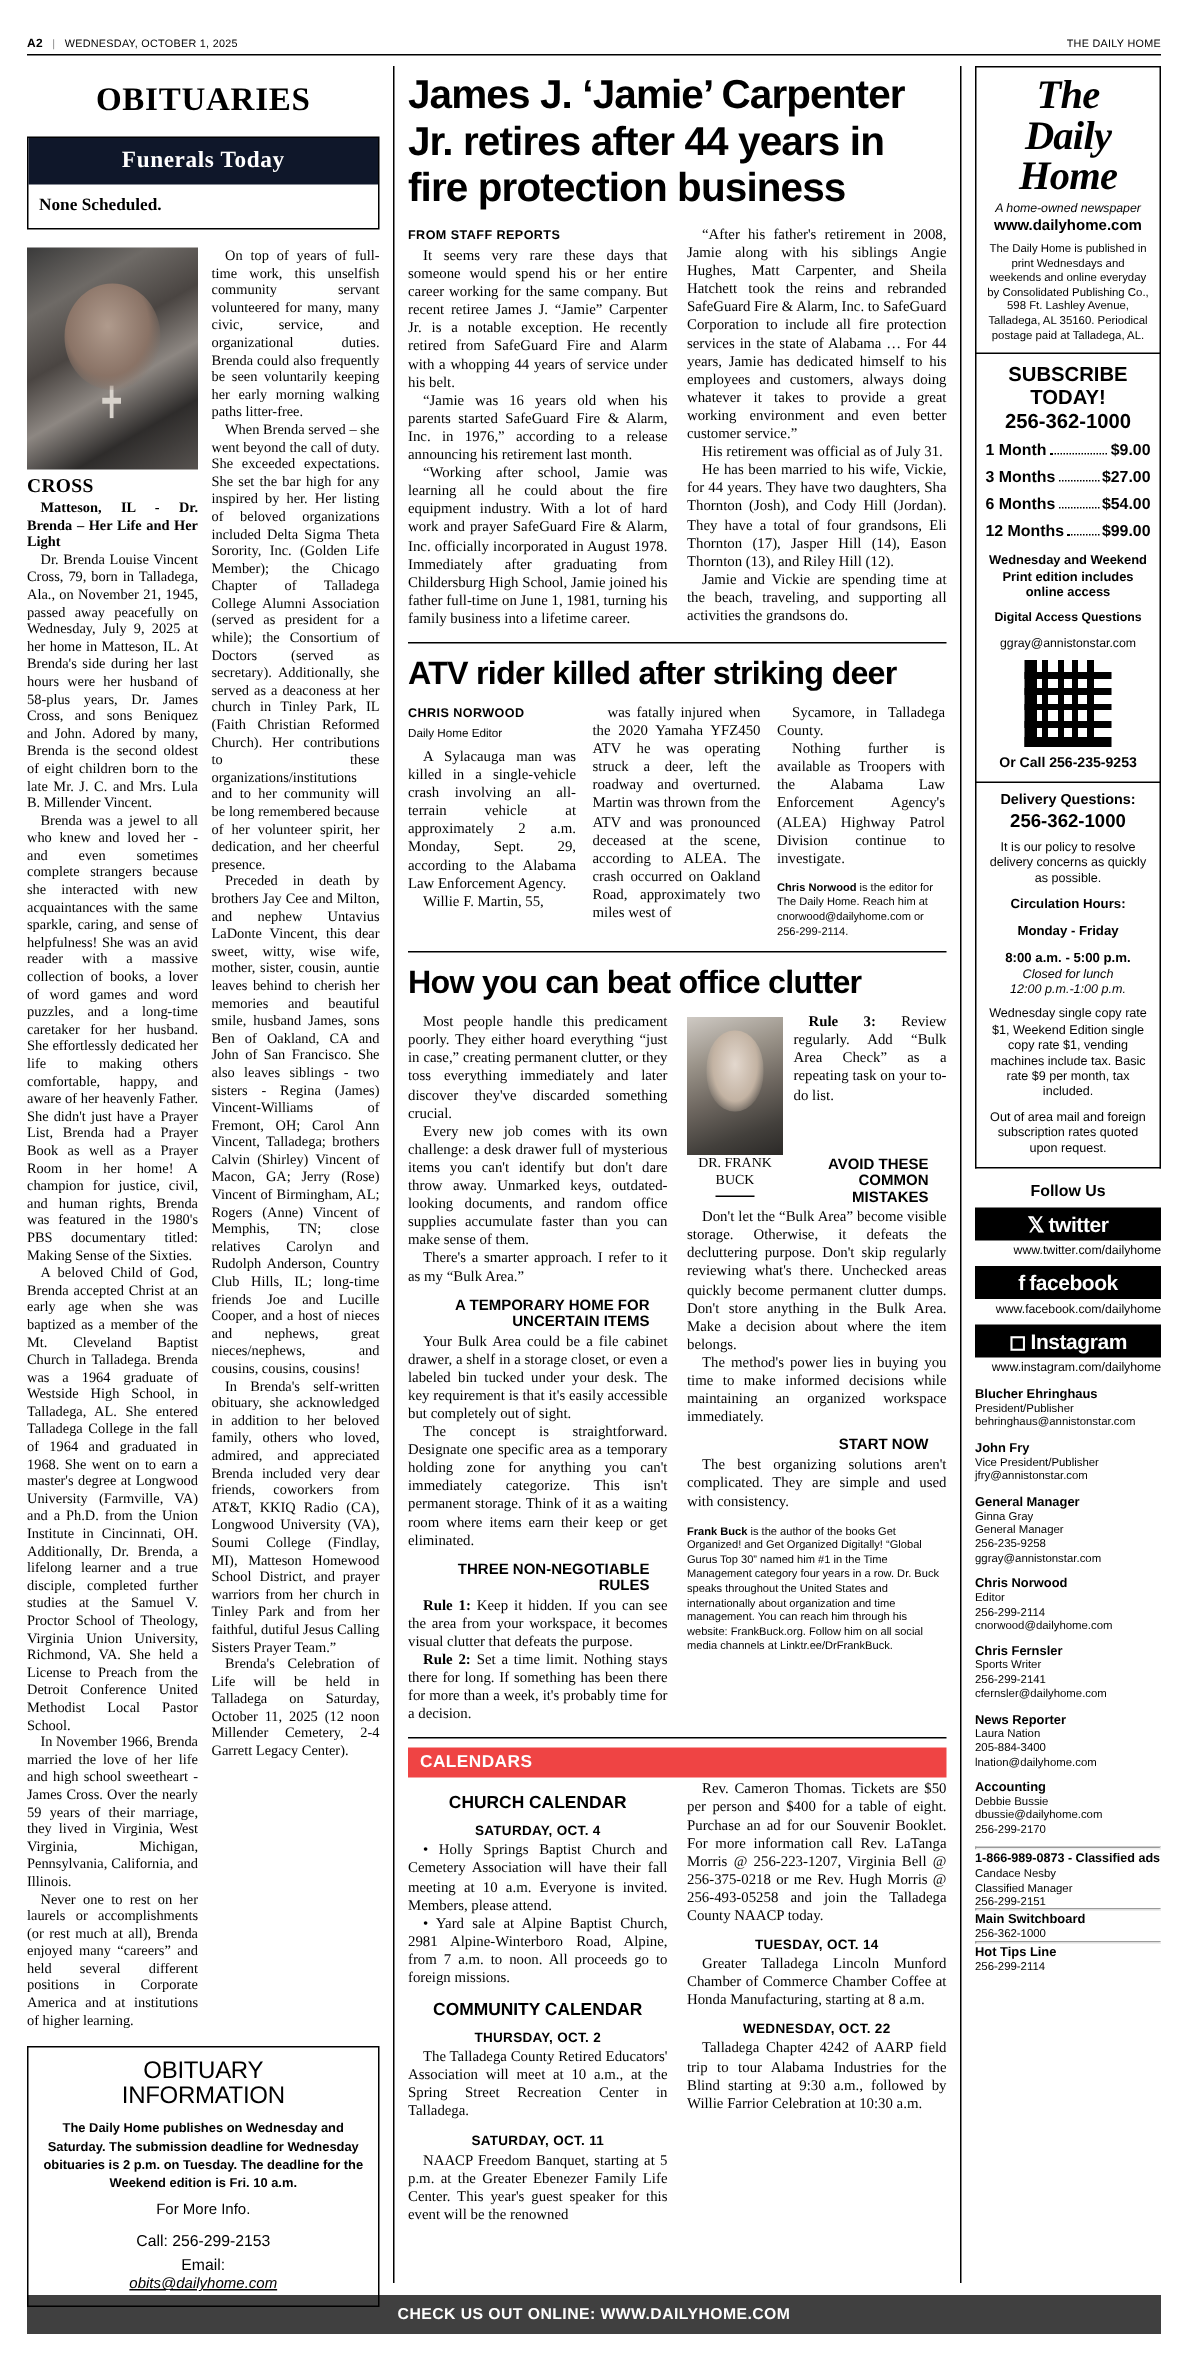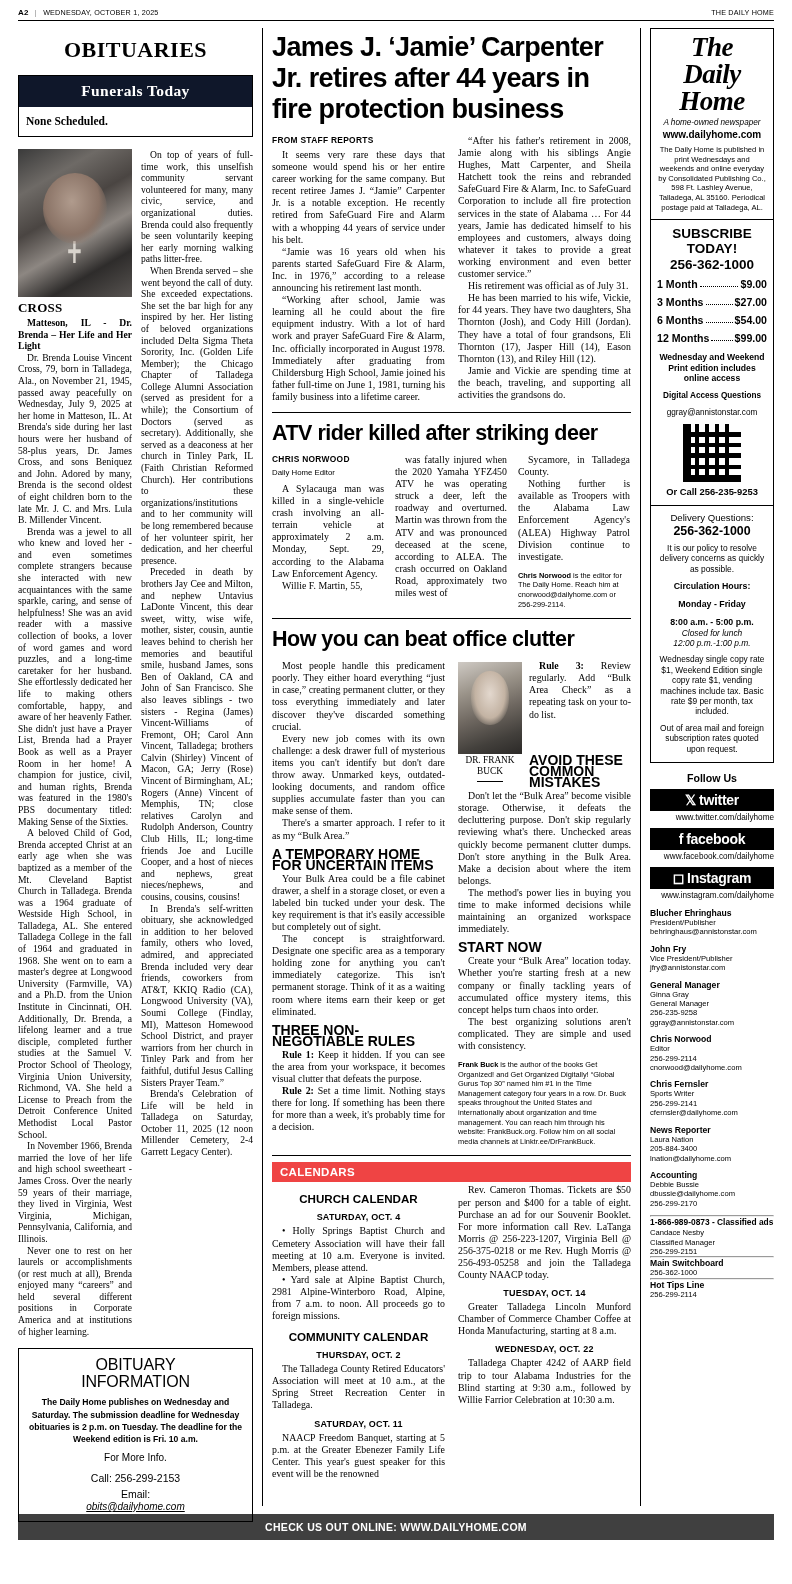--- a/index.html
+++ b/index.html
@@ -4,21 +4,21 @@
 <style>
   * { box-sizing: border-box; margin: 0; padding: 0; }
   body {
     width: 792px; height: 1584px;
     background: #ffffff;
     font-family: "Liberation Serif", serif;
     color: #000;
     overflow: hidden;
     position: relative;
   }
-  .page { width: 792px; height: 1335px; padding: 8px 18px 10px 18px; position: relative; border-radius: 15px; }
+  .page { width: 792px; height: 1335px; padding: 24px 18px 10px 18px; position: relative; border-radius: 15px; }
 
   
   .folio { display: flex; justify-content: space-between; align-items: baseline;
            font-family: "Liberation Sans", sans-serif; font-size: 7.2px; letter-spacing: .2px;
            padding-bottom: 3px; }
   .folio .left { font-weight: 400; }
   .folio .pageno { font-weight: 700; font-size: 8px; }
   .folio .sep { padding: 0 4px; color: #888; }
   .folio .right { font-weight: 400; }
   .folio-rule { border-bottom: 1.4px solid #000; margin-bottom: 7px; }
@@ -69,22 +69,22 @@
              font-size: 27px; line-height: 31px; letter-spacing: -.6px; padding: 4px 0 10px; }
   .byline { font-family: "Liberation Sans", sans-serif; font-weight: 700; font-size: 8.4px;
             letter-spacing: .3px; margin-bottom: 4px; }
   .byline-sub { font-family: "Liberation Sans", sans-serif; font-size: 7.8px; margin-bottom: 6px; }
   .story2 { display: flex; gap: 13px; }
   .story2 .c { width: 173px; }
   .story3 { display: flex; gap: 11px; }
   .story3 .c { width: 112px; }
   .body-text { font-size: 9.9px; line-height: 12.1px; text-align: justify; hyphens: auto; }
   .body-text p { text-indent: 10px; margin: 0; }
-  .sub-hd { font-family:"Liberation Sans",sans-serif; font-weight:700; font-size:14px;
-            text-align:left; margin: 7px 0 2px; line-height:11px;}
+  .sub-hd { font-family:"Liberation Sans",sans-serif; font-weight:700; font-size:10px;
+            text-align:right; margin: 7px 12px 2px; line-height:11px;}
   .rule-thick { border-top: 1.6px solid #000; margin: 9px 0 0; }
 
   .hl-sec { font-family:"Liberation Sans",sans-serif; font-weight:700; font-size: 21.5px;
             line-height: 24px; letter-spacing:-.5px; padding: 8px 0 9px; }
 
   .tagline { font-family:"Liberation Sans",sans-serif; font-size: 7.4px; line-height: 9.6px; margin-top: 8px;}
   .tagline b { font-weight: 700; }
 
   .headshot { width: 64px; height: 92px; float: left; margin: 2px 7px 1px 0;
      background: linear-gradient(160deg,#cfcac4 0%,#9a9389 30%,#6e6760 55%,#43403c 80%,#2b2927 100%); position: relative; }
@@ -118,21 +118,21 @@
   .sub-note { font-weight: 700; font-size: 8.6px; line-height: 10.6px; margin-top: 8px; }
   .sub-q { font-weight: 700; font-size: 8.2px; line-height: 10px; margin-top: 7px; }
   .qr { width: 58px; height: 58px; margin: 6px auto 4px;
         background-image:
           linear-gradient(90deg,#000 14%,transparent 14%,transparent 20%,#000 20%,#000 27%,transparent 27%,transparent 38%,#000 38%,#000 45%,transparent 45%,transparent 55%,#000 55%,#000 62%,transparent 62%,transparent 72%,#000 72%,#000 80%,transparent 80%),
           linear-gradient(0deg,#000 12%,transparent 12%,transparent 22%,#000 22%,#000 30%,transparent 30%,transparent 42%,#000 42%,#000 50%,transparent 50%,transparent 60%,#000 60%,#000 68%,transparent 68%,transparent 78%,#000 78%,#000 86%,transparent 86%);
         background-blend-mode: multiply; background-color:#fff; }
   .orcall { font-weight: 700; font-size: 9.4px; }
 
   .deliv-box { border: 1.6px solid #000; border-top: none; padding: 6px 6px 8px; text-align:center; }
-  .deliv-box .t { font-weight:400; font-size: 9.6px; }
+  .deliv-box .t { font-weight:700; font-size: 9.6px; }
   .deliv-box .p { font-weight:700; font-size: 12.4px; margin-top:1px;}
   .deliv-box .d { font-size: 8.4px; line-height: 10.4px; margin-top: 5px; }
   .deliv-box .h { font-weight:700; font-size: 8.8px; line-height: 10.8px; margin-top: 7px; }
   .deliv-box .hi { font-style: italic; font-weight: 400; font-size: 8.4px; line-height:10.4px;}
   .deliv-box .w { font-size: 8.4px; line-height: 10.4px; margin-top: 6px; }
 
   .follow { font-weight: 700; font-size: 10.6px; text-align: center; margin-top: 9px; }
   .social { margin-top: 5px; }
   .social .btn { background:#000; color:#fff; font-weight:700; font-size: 14px; padding: 3px 6px;
                  display:flex; align-items:center; justify-content:center; gap:3px; letter-spacing:-.3px;}
@@ -293,21 +293,20 @@
             <div class="headshot-rule"></div>
           </div>
           <div class="sub-hd" style="margin-top:0">AVOID THESE COMMON MISTAKES</div>
           <div class="body-text">
               <p>Don't let the “Bulk Area” become visible storage. Otherwise, it defeats the decluttering purpose. Don't skip regularly reviewing what's there. Unchecked areas quickly become permanent clutter dumps. Don't store anything in the Bulk Area. Make a decision about where the item belongs.</p>
               <p>The method's power lies in buying you time to make informed decisions while maintaining an organized workspace immediately.</p>
             </div>
           <div style="clear:both"></div>
           <div class="sub-hd">START NOW</div>
           <div class="body-text">
-              <p>Create your “Bulk Area” location today. Whether you're starting fresh at a new company or finally tackling years of accumulated office mystery items, this concept helps turn chaos into order.</p>
               <p>The best organizing solutions aren't complicated. They are simple and used with consistency.</p>
             </div>
           <div class="tagline"><b>Frank Buck</b> is the author of the books Get Organized! and Get Organized Digitally! “Global Gurus Top 30” named him #1 in the Time Management category four years in a row. Dr. Buck speaks throughout the United States and internationally about organization and time management. You can reach him through his website: FrankBuck.org. Follow him on all social media channels at Linktr.ee/DrFrankBuck.</div>
         </div>
       </div>
 
       <div class="rule-thick"></div>
 
       <div class="cal-bar">CALENDARS</div>
       <div class="story2" style="margin-top:2px">

